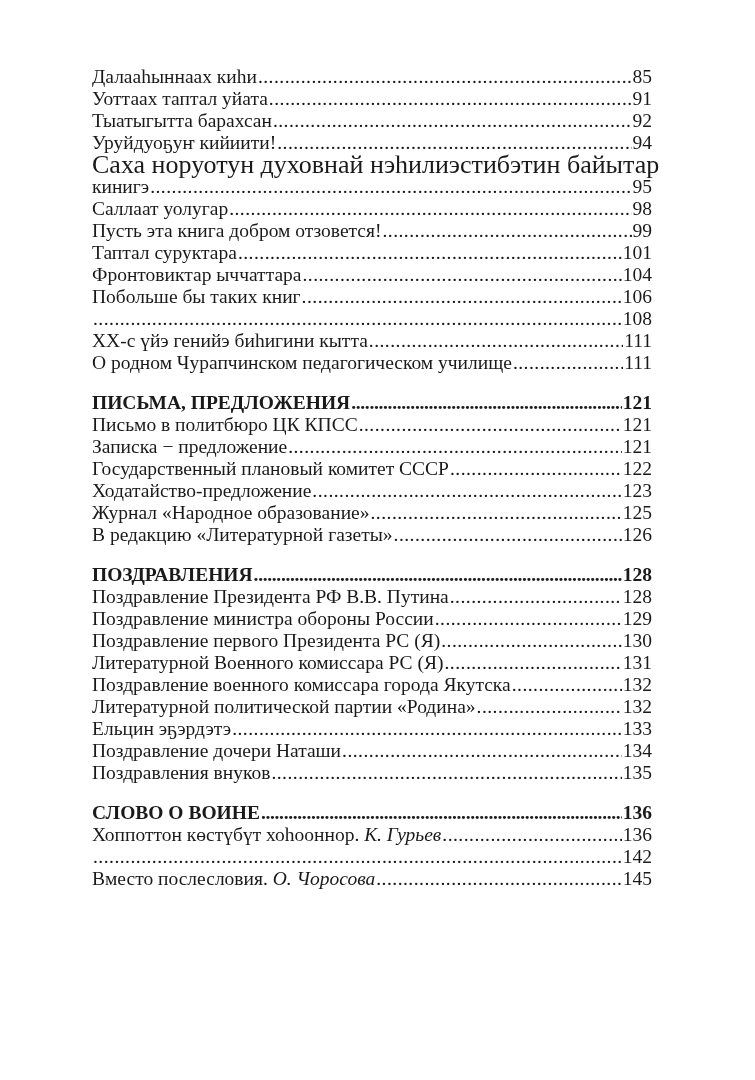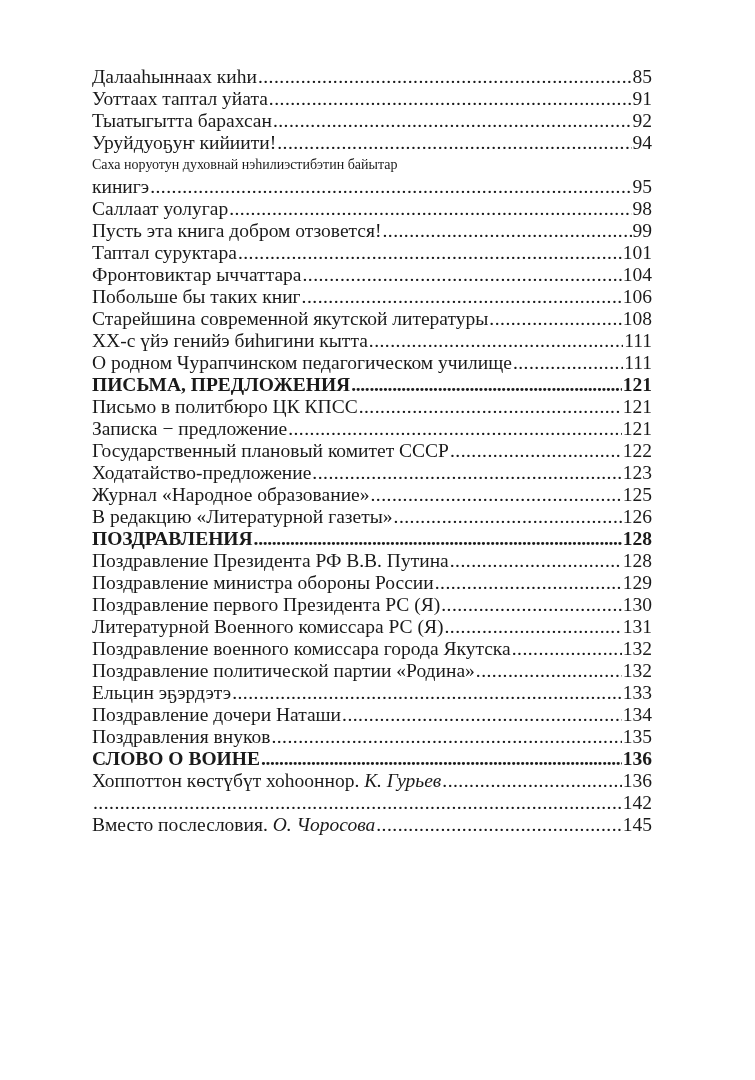--- a/index.html
+++ b/index.html
@@ -18,20 +18,21 @@
     .page {
       position: absolute;
       left: 92px;
       top: 66px;
       width: 560px;
     }
     .section {
       margin: 0;
     }
     .section + .section {
+      margin-top: 18px;
     }
     .toc-line {
       display: flex;
       align-items: baseline;
       font-size: 19.5px;
       line-height: 22px;
       height: 22px;
       white-space: nowrap;
       overflow: hidden;
     }
@@ -56,21 +57,21 @@
       white-space: nowrap;
     }
     .toc-line.heading .leader::before {
       letter-spacing: -2.6px;
     }
     .toc-line .page-num {
       flex: 0 0 auto;
       text-align: left;
     }
     .toc-wrap-first {
-      font-size: 14px;
+      font-size: 26px;
       line-height: 22px;
       height: 22px;
       white-space: nowrap;
     }
   </style>
 </head>
 <body>
 
 <div class="page">
 
@@ -122,21 +123,20 @@
       <span class="title">Фронтовиктар ыччаттара</span>
       <span class="leader"></span>
       <span class="page-num">104</span>
     </div>
     <div class="toc-line">
       <span class="title">Побольше бы таких книг</span>
       <span class="leader"></span>
       <span class="page-num">106</span>
     </div>
     <div class="toc-line">
-      <span class="title">Старейшина современной якутской литературы</span>
       <span class="leader"></span>
       <span class="page-num">108</span>
     </div>
     <div class="toc-line">
       <span class="title">XX-с үйэ генийэ биһигини кытта</span>
       <span class="leader"></span>
       <span class="page-num">111</span>
     </div>
     <div class="toc-line">
       <span class="title">О родном Чурапчинском педагогическом училище</span>
@@ -208,21 +208,21 @@
       <span class="title">Литературной Военного комиссара РС (Я)</span>
       <span class="leader"></span>
       <span class="page-num">131</span>
     </div>
     <div class="toc-line">
       <span class="title">Поздравление военного комиссара города Якутска</span>
       <span class="leader"></span>
       <span class="page-num">132</span>
     </div>
     <div class="toc-line">
-      <span class="title">Поздравление политической партии «Родина»</span>
+      <span class="title">Литературной политической партии «Родина»</span>
       <span class="leader"></span>
       <span class="page-num">132</span>
     </div>
     <div class="toc-line">
       <span class="title">Ельцин эҕэрдэтэ</span>
       <span class="leader"></span>
       <span class="page-num">133</span>
     </div>
     <div class="toc-line">
       <span class="title">Поздравление дочери Наташи</span>

